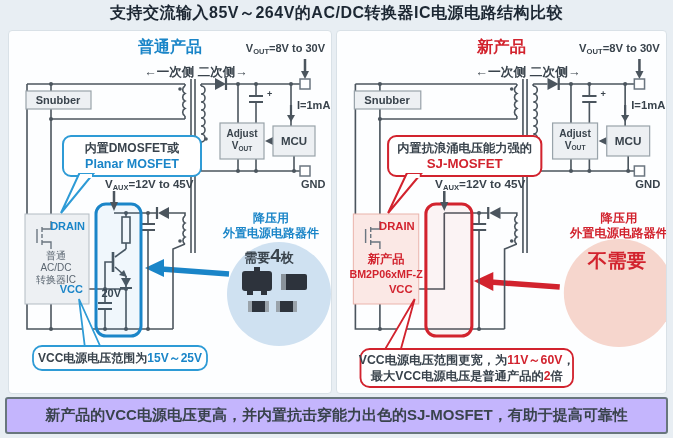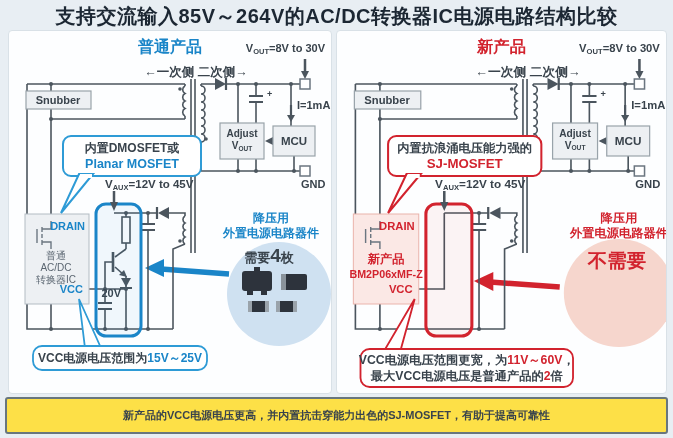--- a/index.html
+++ b/index.html
@@ -1,22 +1,22 @@
 <!DOCTYPE html>
 <html><head>
 <meta charset="utf-8">
 <style>
   html,body{margin:0;padding:0;}
   body{width:673px;height:438px;background:#e8eef3;font-family:"Liberation Sans","DejaVu Sans",sans-serif;position:relative;overflow:hidden;}
-  .title{position:absolute;top:3px;left:0;width:673px;text-align:center;font-size:20px;font-weight:bold;color:#1c2733;letter-spacing:.5px;}
+  .title{position:absolute;top:3px;left:0;width:673px;text-align:center;font-size:16px;font-weight:bold;color:#1c2733;letter-spacing:.5px;}
   .panel{position:absolute;top:30px;background:#fdfeff;border:1px solid #d9e1e7;border-radius:4px;overflow:hidden;}
   .panel.left{left:8px;width:322px;height:362px;}
   .panel.right{left:336px;width:329px;height:362px;}
   .panel svg{display:block;width:100%;height:100%;}
-  .footer{position:absolute;left:5px;top:397px;width:659px;height:33px;background:#fde047;border:2px solid #68767d;border-radius:3px;display:flex;align-items:center;justify-content:center;font-size:11px;font-weight:bold;color:#39434c;}
+  .footer{position:absolute;left:5px;top:397px;width:659px;height:33px;background:#c4b5fd;border:2px solid #68767d;border-radius:3px;display:flex;align-items:center;justify-content:center;font-size:15px;font-weight:bold;color:#39434c;}
   text{font-family:"Liberation Sans","DejaVu Sans",sans-serif;}
   .b{font-weight:bold;}
   .t-dark{fill:#39434c;}
   .t-gray{fill:#5a6570;}
   .t-blue{fill:#1a85c8;}
   .t-red{fill:#d2232e;}
   .wire{stroke:#4b555e;stroke-width:1.6;fill:none;}
   .wire2{stroke:#4b555e;stroke-width:2.2;fill:none;}
   .comp{fill:#edf0f3;stroke:#99a3aa;stroke-width:1.2;}
   .dot{fill:#4b555e;}

